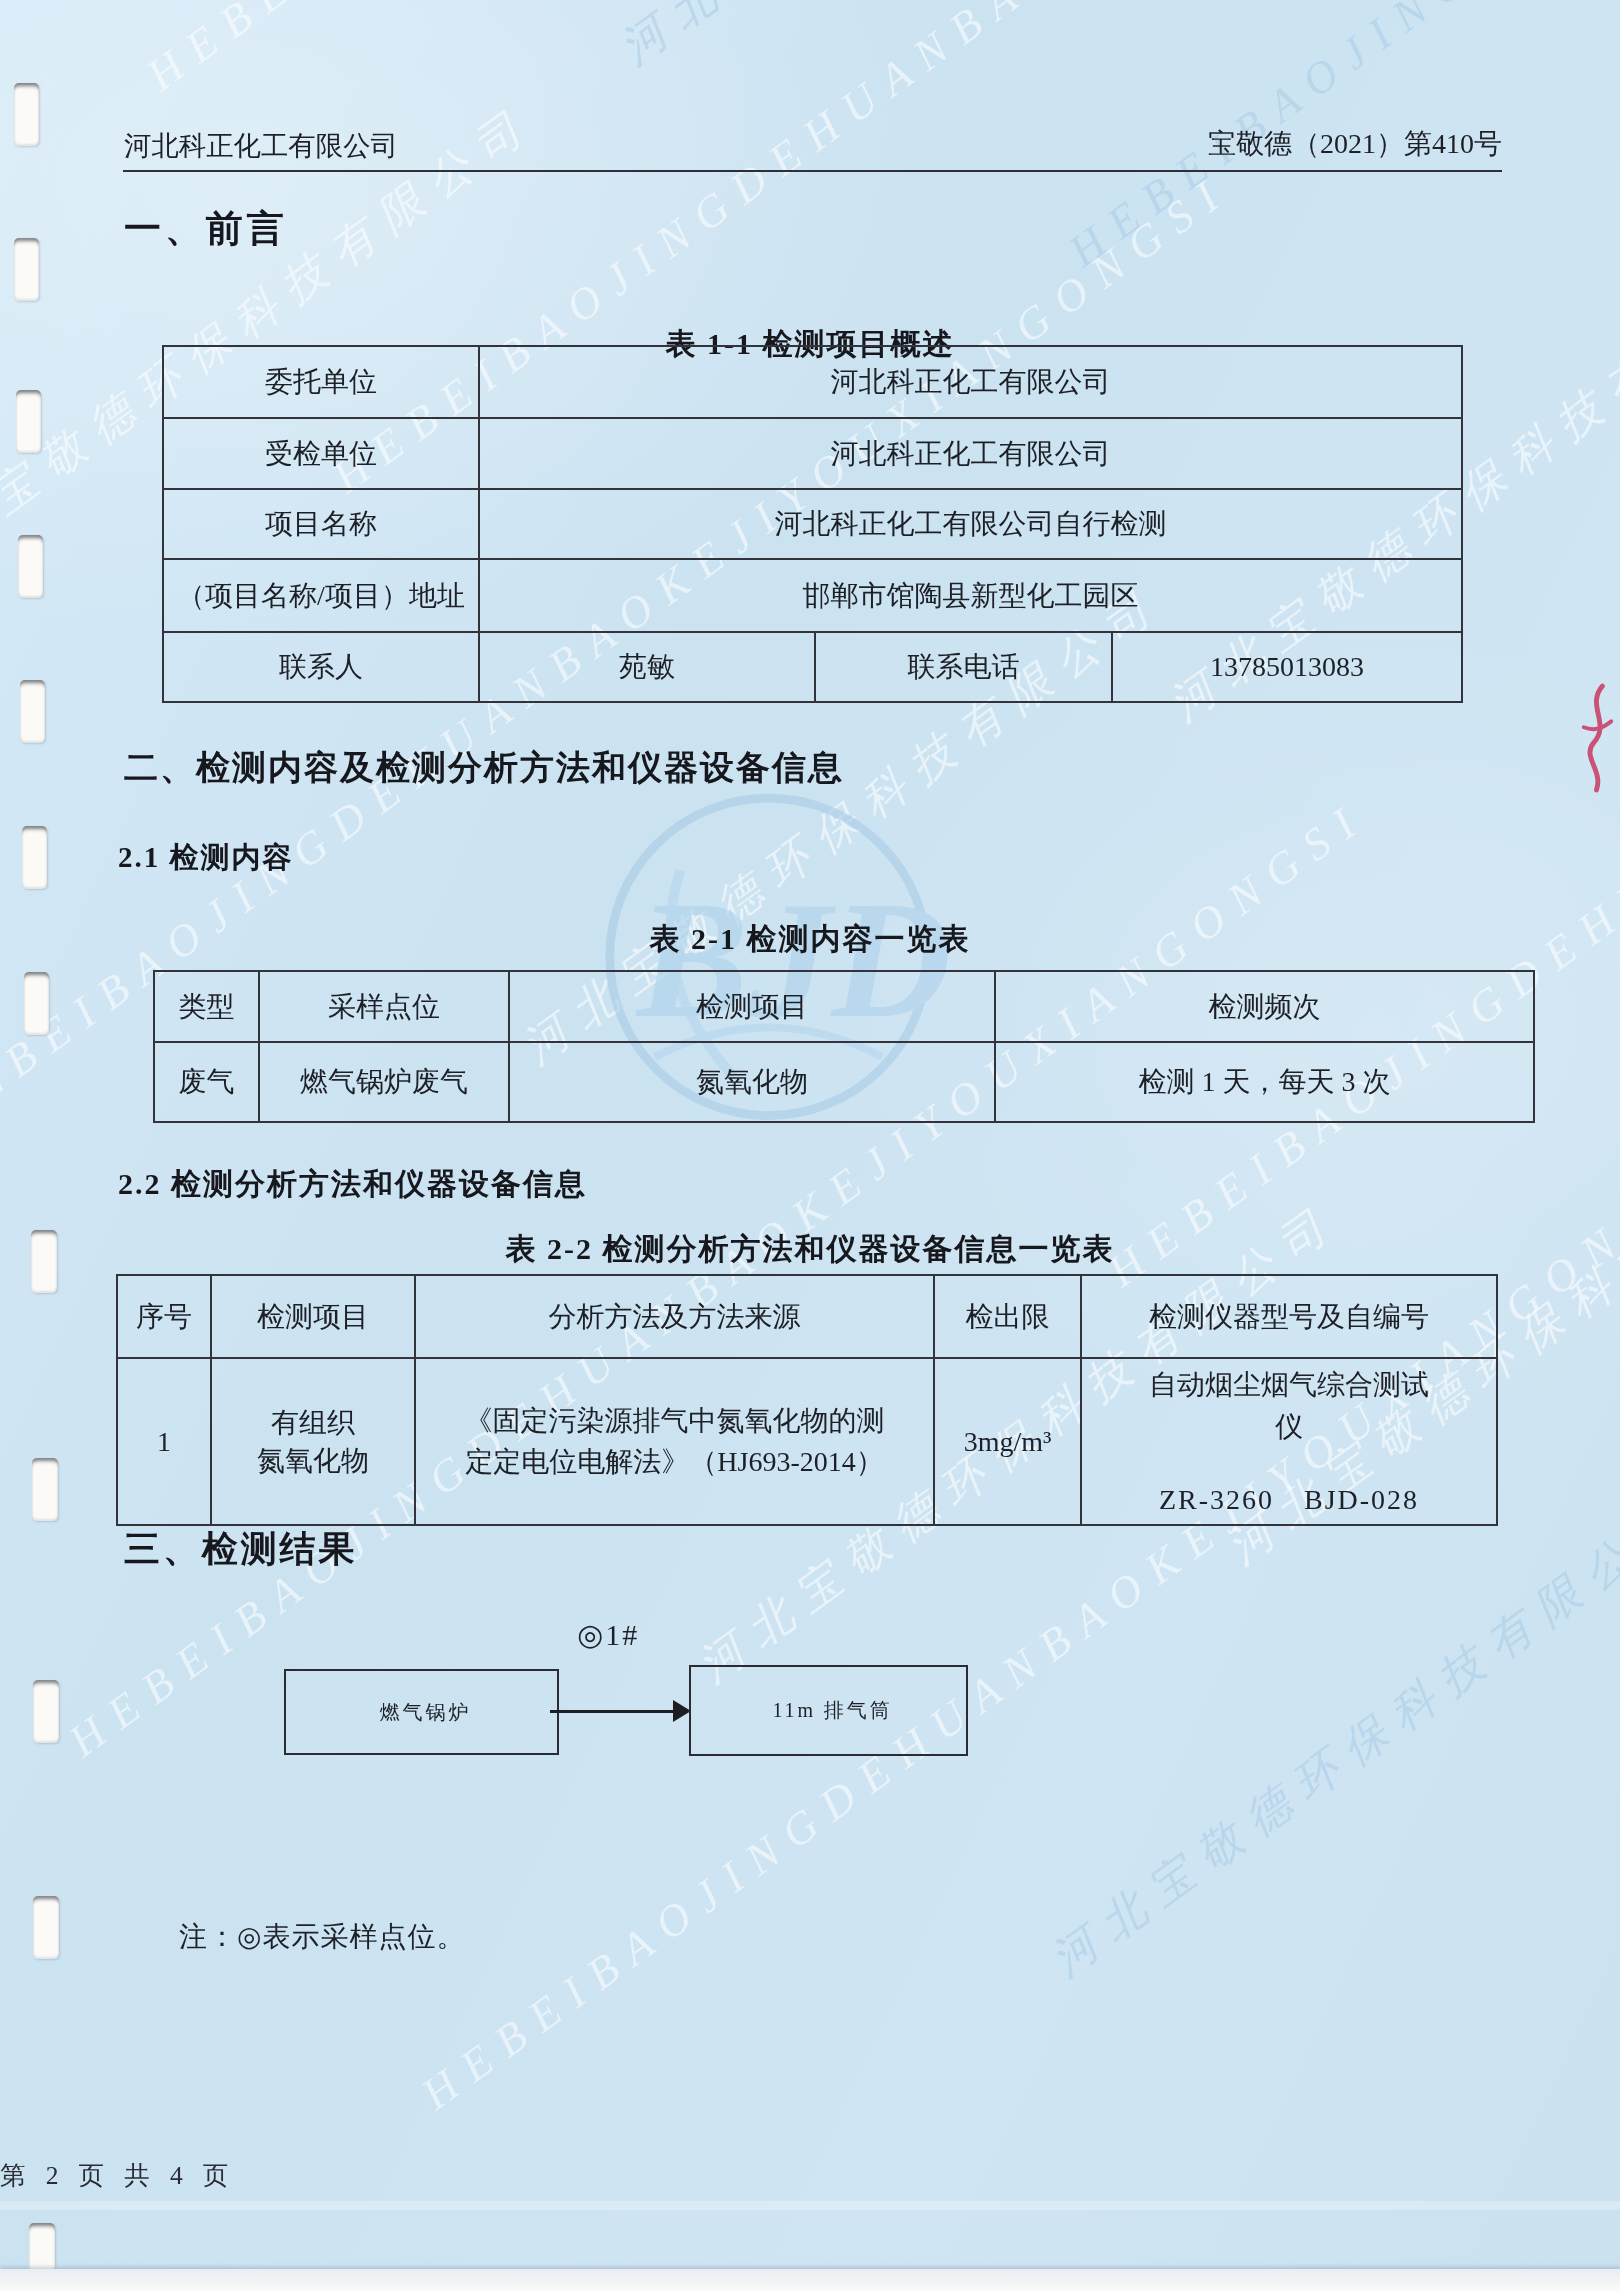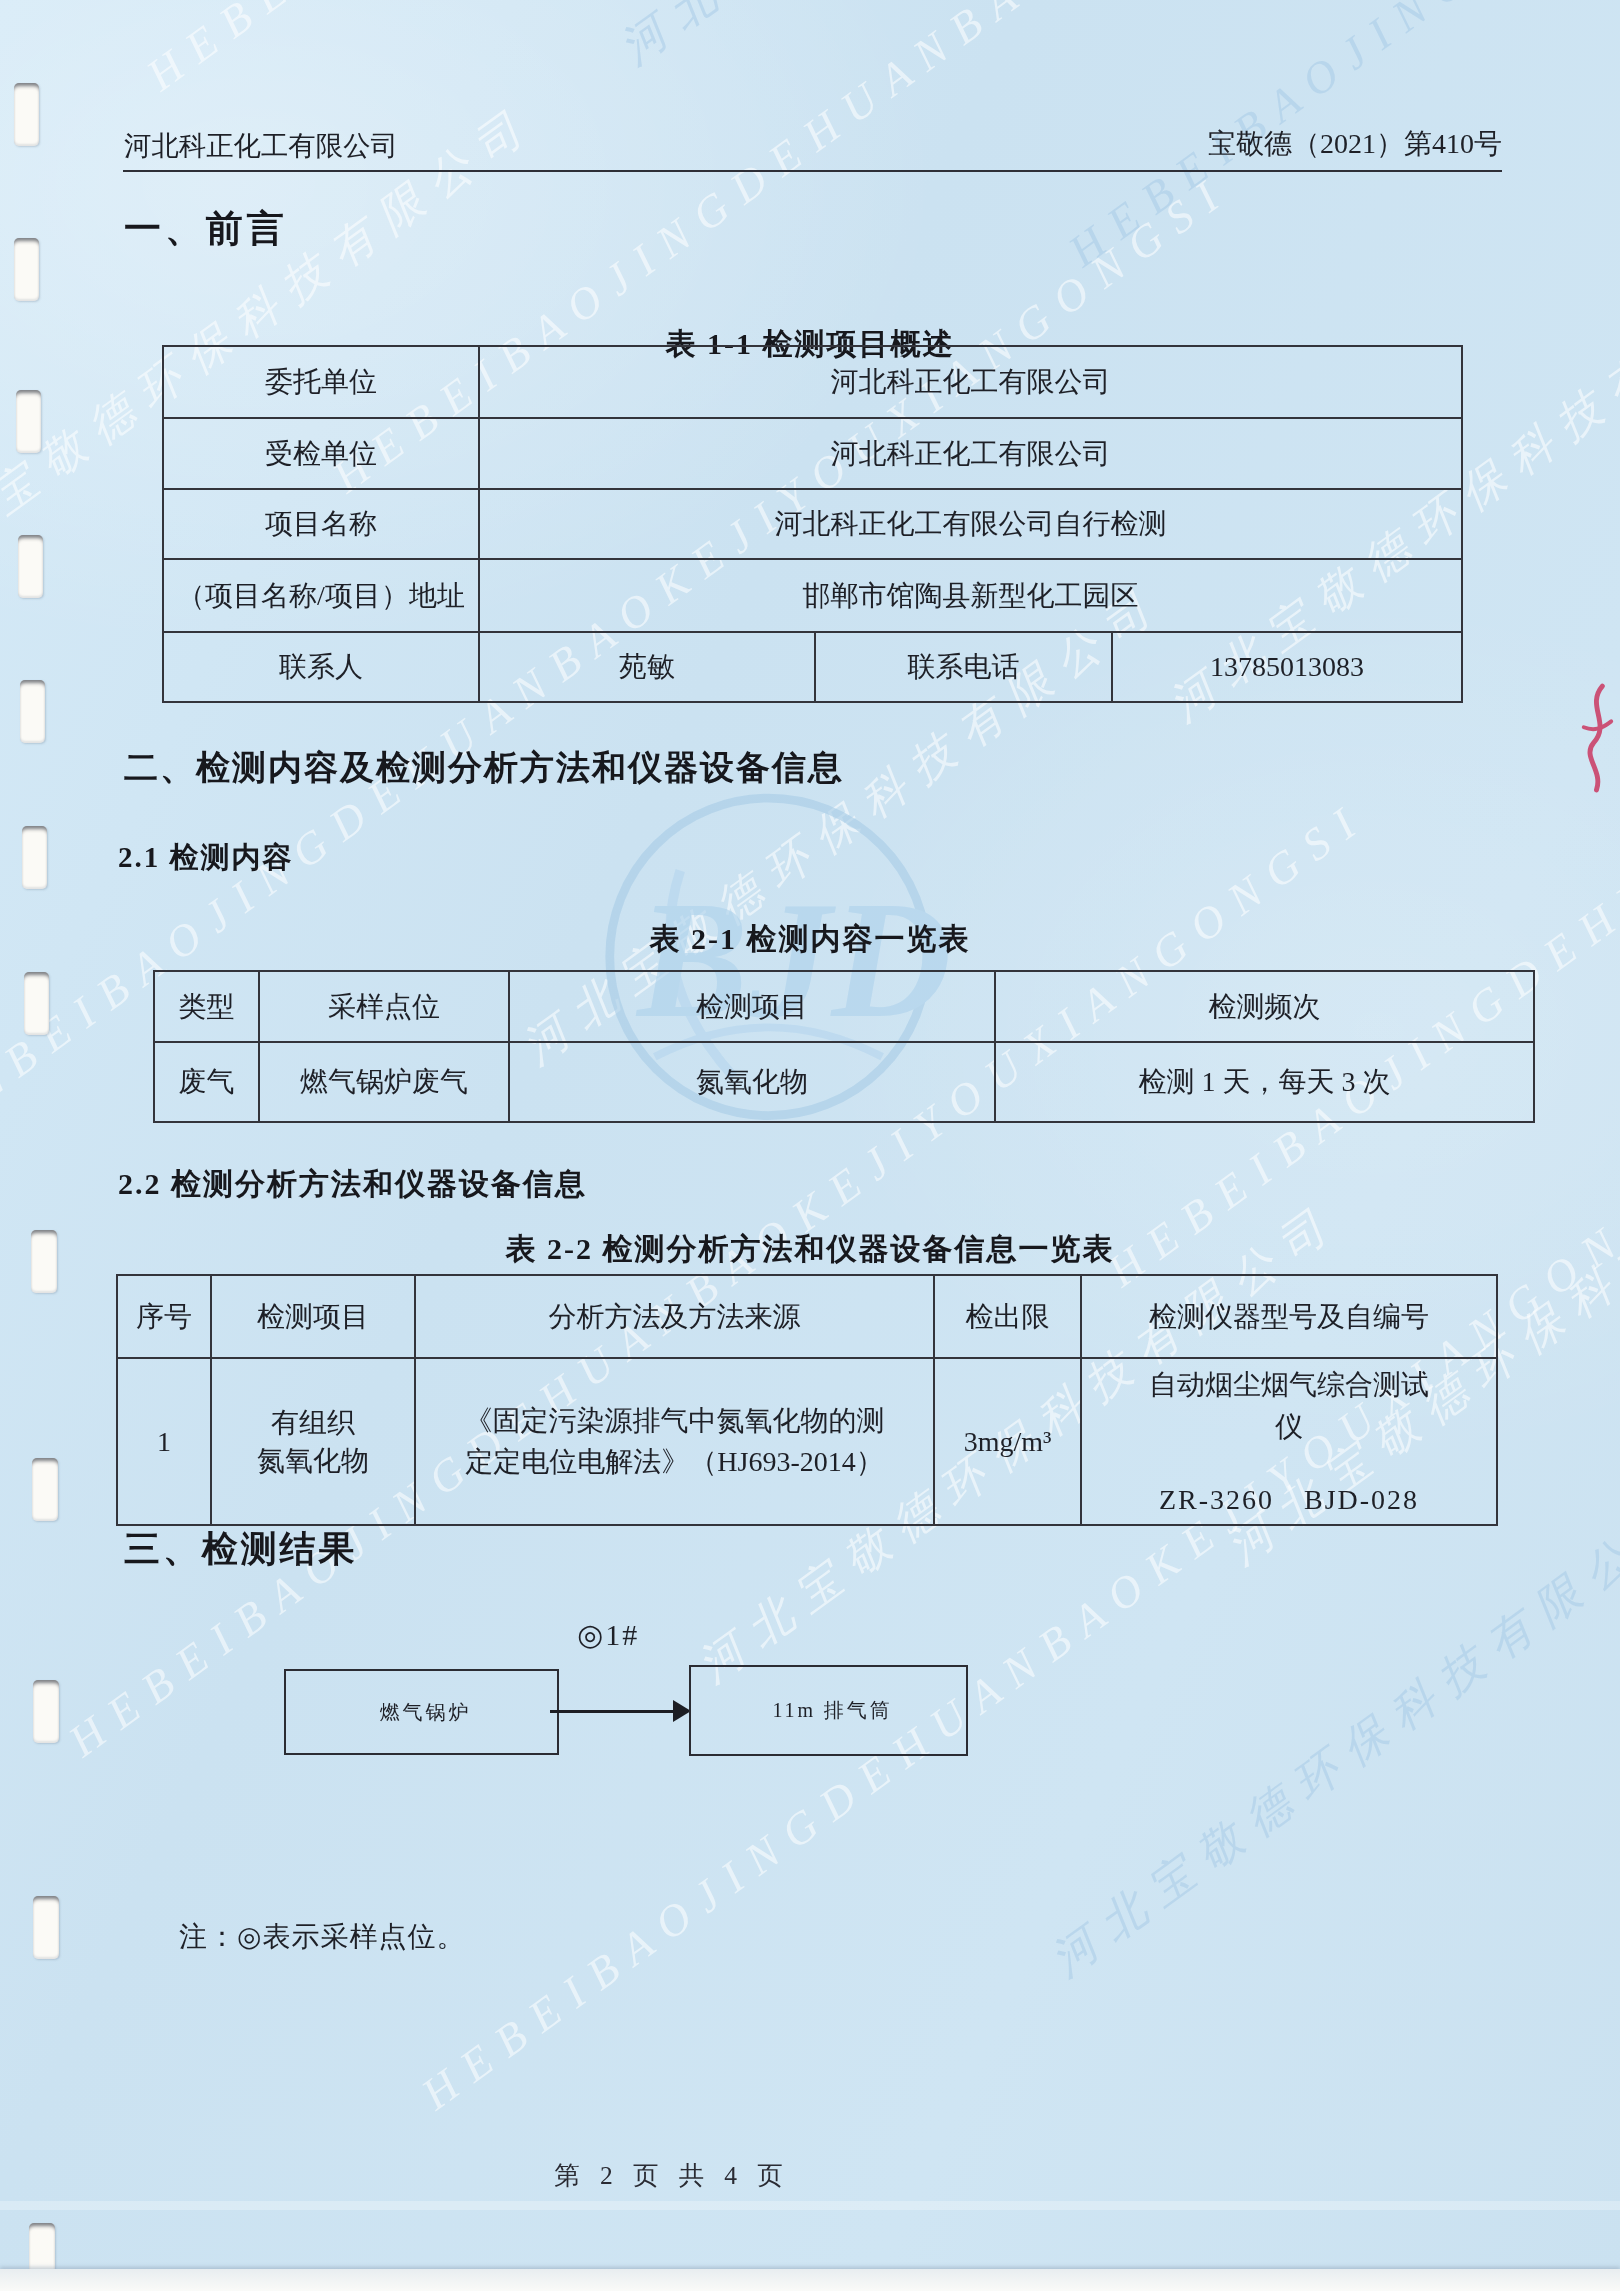--- a/index.html
+++ b/index.html
@@ -67,21 +67,21 @@
     font-size:20px;letter-spacing:2.9px;padding-left:8px;
   }
   .fb1{left:284px;top:1669px;width:263px;height:82px;}
   .fb2{left:689px;top:1665px;width:267px;height:87px;}
   .arrow-line{left:550px;top:1710px;width:125px;height:2.9px;background:#1d1e24;}
   .arrow-head{left:673px;top:1700px;width:0;height:0;
     border-left:18.6px solid #1d1e24;border-top:11.8px solid transparent;border-bottom:11.8px solid transparent;}
   .point-label{left:577px;top:1617px;font-size:30px;letter-spacing:2px;}
   
   .note{left:179px;top:1918px;font-size:28px;letter-spacing:1px;}
-  .footer{left:0;top:2158px;width:1344px;text-align:center;font-size:25.5px;letter-spacing:6.9px;color:#2a2b33;}
+  .footer{left:0;top:2158px;width:1344px;text-align:left;font-size:25.5px;letter-spacing:6.9px;color:#2a2b33;}
   
   .crease{left:0;top:2201px;width:1620px;height:8.8px;background:rgba(255,255,255,.28);}
   .bottom-edge{left:0;bottom:0;width:1620px;height:23.5px;
     background:linear-gradient(#e8edf0,#fbfbf9);
     box-shadow:0 -2px 3.9px rgba(130,150,170,.45);}
   .red-mark{position:absolute;left:1572px;top:678px;width:48px;height:120px;pointer-events:none;}
 </style>
 </head>
 <body>
 

